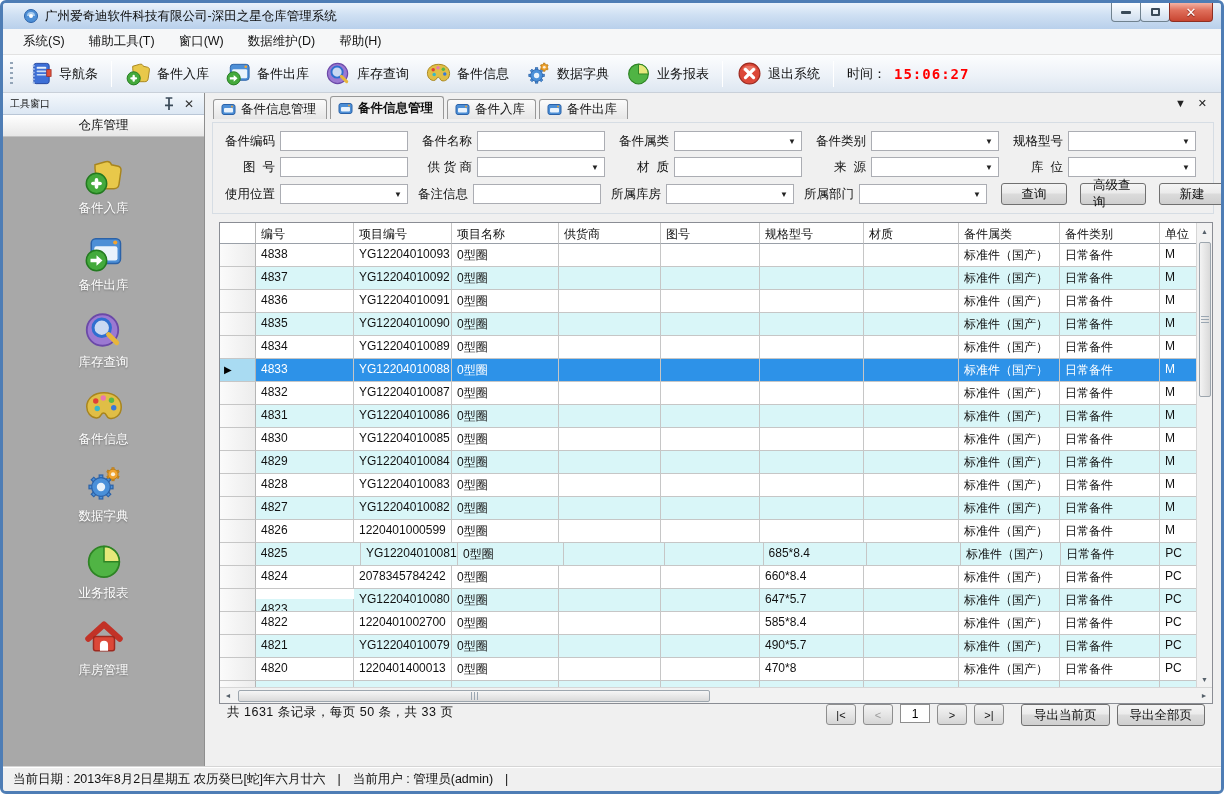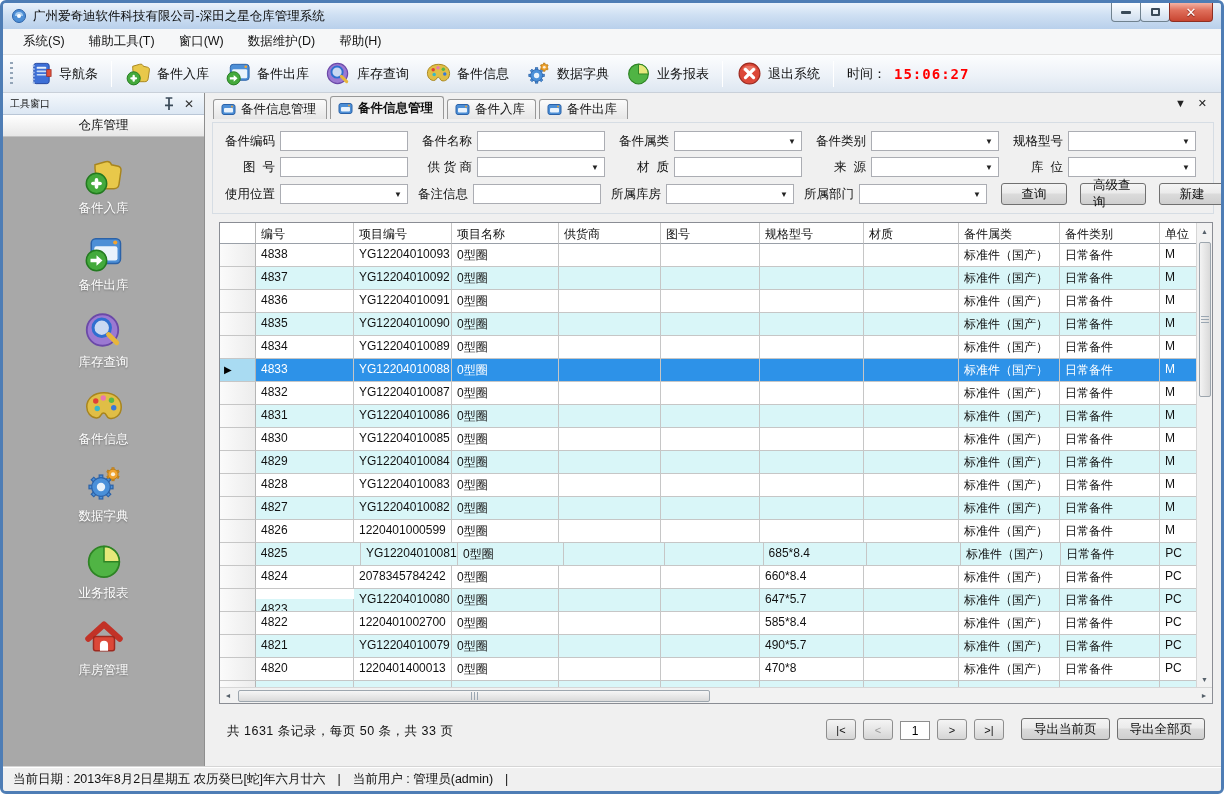--- a/index.html
+++ b/index.html
@@ -2,21 +2,21 @@
 <html><head>
 <meta charset="utf-8">
 <style>
   * { margin:0; padding:0; box-sizing:border-box; }
   html,body { width:1224px; height:794px; overflow:hidden; background:#fff;
     font-family:"Liberation Sans","DejaVu Sans",sans-serif; font-size:12.5px; color:#111; }
   .window { width:1224px; height:794px; border:3px solid #4E7DB5; border-radius:6px;
     box-shadow: inset 0 0 0 1px #AECBE8; display:flex; flex-direction:column; background:#F0F0F0; overflow:hidden; }
 
   
-  .titlebar { height:26px; flex:0 0 26px; display:flex; align-items:center; gap:6px; padding-left:8px;
+  .titlebar { height:26px; flex:0 0 26px; display:flex; align-items:center; gap:6px; padding-left:20px;
     background:linear-gradient(#EAF2FB,#CFE0F3 45%,#B9D0EB); position:relative; }
   .titlebar .app-ic { width:16px; height:16px; }
   .title-text { font-size:12.5px; color:#0A0A0A; }
   .win-controls { position:absolute; right:8px; top:0; display:flex; }
   .win-btn { width:30px; height:19px; margin-left:-1px; border:1px solid #70828F; border-top:none;
     border-radius:0 0 4px 4px; background:linear-gradient(#FDFEFF,#E8F0F8 45%,#CFDEEF);
     display:flex; align-items:center; justify-content:center; }
   .win-btn .g-min { width:10px; height:3px; background:#3A4A58; border-radius:1px; }
   .win-btn .g-max { width:9px; height:8px; border:2px solid #3A4A58; border-radius:1px; }
   .win-btn.close { width:44px; background:linear-gradient(#F5B3A4,#E0705C 40%,#C84531);
@@ -110,21 +110,21 @@
   .vs-thumb .grip { width:8px; height:7px; background:repeating-linear-gradient(#9AA6B2 0 1px, transparent 1px 3px); }
   .vs-down { margin-top:auto; }
   .hscroll { position:absolute; left:0; right:0; bottom:0; height:16px; background:#F2F2F2;
     border-top:1px solid #D6D6D6; display:flex; align-items:center; }
   .hs-thumb { height:12px; width:472px; margin-left:2px; border:1px solid #9DA6AE; border-radius:2px;
     background:linear-gradient(#F6F6F6,#DADADA); display:flex; align-items:center; justify-content:center; }
   .hs-thumb .grip { width:7px; height:8px; background:repeating-linear-gradient(90deg,#9AA6B2 0 1px, transparent 1px 3px); }
   .hs-right { margin-left:auto; }
 
   
-  .pagination { height:36px; flex:0 0 36px; display:flex; align-items:flex-end; padding:0 16px 0 22px; gap:7px; }
+  .pagination { height:36px; flex:0 0 36px; display:flex; align-items:flex-start; padding:0 16px 0 22px; gap:7px; }
   .pg-summary { flex:1; font-size:12.5px; letter-spacing:0.5px; }
   .pg-btn { width:30px; height:21px; font-size:11px; border:1px solid #8E8E8E; border-radius:3px;
     background:linear-gradient(#F4F4F4,#E6E6E6 50%,#D5D5D5); display:flex; align-items:center; justify-content:center; }
   .pg-btn.disabled { color:#9B9B9B; }
   .pg-input { width:30px; height:19px; border:1px solid #8E8E8E; text-align:center; font-size:12px; background:#fff; }
   .pg-export { margin-left:10px; }
   .filler { flex:1; }
 
   
   .statusbar { height:25px; flex:0 0 25px; background:#F0F0F0; border-top:1px solid #D5D5D5;

